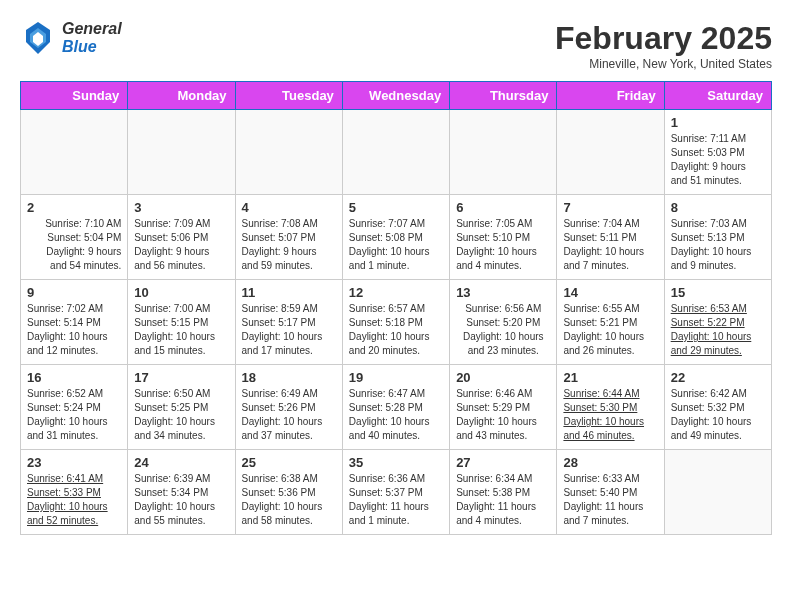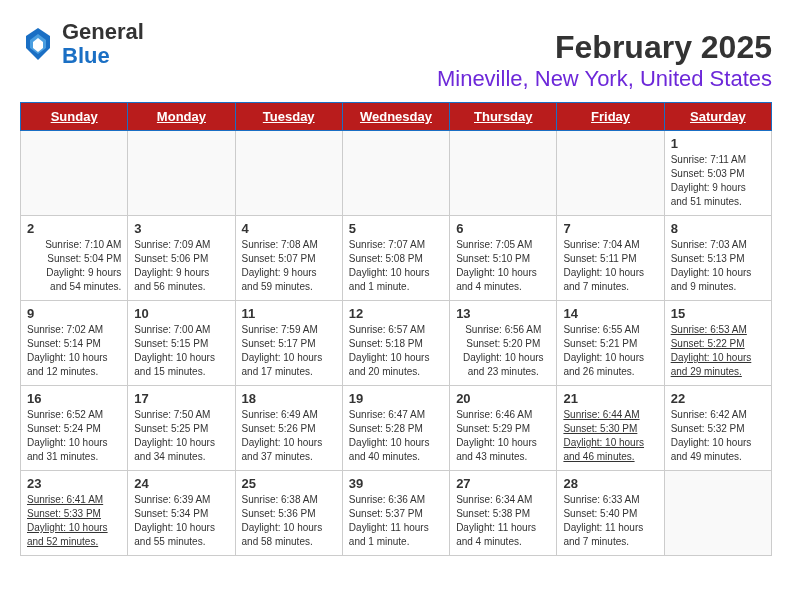--- a/index.html
+++ b/index.html
@@ -15,57 +15,56 @@
       justify-content: space-between;
       align-items: flex-start;
       margin-bottom: 10px;
     }
     .logo {
       display: flex;
       align-items: center;
       gap: 6px;
     }
     .logo-text {
-      font-size: 22px;
+      font-size: 16px;
       font-weight: bold;
       line-height: 1.1;
+      font-style: italic;
     }
     .logo-general { color: #333; }
     .logo-blue { color: #1a6fc4; }
     .logo-icon {
       width: 36px;
       height: 36px;
     }
     .title-block {
       text-align: right;
-      margin-top: 9px;
     }
     .title-block h1 {
       font-size: 32px;
       font-weight: bold;
       color: #333;
     }
     .title-block h2 {
-      font-size: 22px;
+      font-size: 12px;
       font-weight: normal;
-      color: #6d28d9;
+      color: #404040;
     }
     .calendar {
       width: 100%;
       border-collapse: collapse;
       border: 1px solid #ccc;
     }
     .calendar th {
-      background: #b91c1c;
+      background: #d946ef;
       color: #fff;
-      text-align: center;
+      text-align: right;
       padding: 6px 8px;
       font-size: 13px;
       border: 1px solid #1a6fc4;
-      text-decoration: underline;
     }
     .calendar td {
       border: 1px solid #ccc;
       vertical-align: top;
       padding: 5px 6px;
       width: calc(100% / 7);
       min-height: 85px;
       height: 85px;
       font-size: 10.5px;
       color: #333;
@@ -187,21 +186,21 @@
 Daylight: 10 hours and 12 minutes.</div>
         </td>
         <td>
           <span class="day-num">10</span>
           <div class="day-info" style="white-space: pre-line;">Sunrise: 7:00 AM
 Sunset: 5:15 PM
 Daylight: 10 hours and 15 minutes.</div>
         </td>
         <td>
           <span class="day-num">11</span>
-          <div class="day-info" style="white-space: pre-line;">Sunrise: 7:59 AM
+          <div class="day-info" style="white-space: pre-line;">Sunrise: 8:59 AM
 Sunset: 5:17 PM
 Daylight: 10 hours and 17 minutes.</div>
         </td>
         <td>
           <span class="day-num">12</span>
           <div class="day-info" style="white-space: pre-line;">Sunrise: 6:57 AM
 Sunset: 5:18 PM
 Daylight: 10 hours and 20 minutes.</div>
         </td>
         <td>
@@ -225,21 +224,21 @@
       </tr>
       <tr>
         <td>
           <span class="day-num">16</span>
           <div class="day-info" style="white-space: pre-line;">Sunrise: 6:52 AM
 Sunset: 5:24 PM
 Daylight: 10 hours and 31 minutes.</div>
         </td>
         <td>
           <span class="day-num">17</span>
-          <div class="day-info" style="white-space: pre-line;">Sunrise: 7:50 AM
+          <div class="day-info" style="white-space: pre-line;">Sunrise: 6:50 AM
 Sunset: 5:25 PM
 Daylight: 10 hours and 34 minutes.</div>
         </td>
         <td>
           <span class="day-num">18</span>
           <div class="day-info" style="white-space: pre-line;">Sunrise: 6:49 AM
 Sunset: 5:26 PM
 Daylight: 10 hours and 37 minutes.</div>
         </td>
         <td>
@@ -280,21 +279,21 @@
 Sunset: 5:34 PM
 Daylight: 10 hours and 55 minutes.</div>
         </td>
         <td>
           <span class="day-num">25</span>
           <div class="day-info" style="white-space: pre-line;">Sunrise: 6:38 AM
 Sunset: 5:36 PM
 Daylight: 10 hours and 58 minutes.</div>
         </td>
         <td>
-          <span class="day-num">39</span>
+          <span class="day-num">35</span>
           <div class="day-info" style="white-space: pre-line;">Sunrise: 6:36 AM
 Sunset: 5:37 PM
 Daylight: 11 hours and 1 minute.</div>
         </td>
         <td>
           <span class="day-num">27</span>
           <div class="day-info" style="white-space: pre-line;">Sunrise: 6:34 AM
 Sunset: 5:38 PM
 Daylight: 11 hours and 4 minutes.</div>
         </td>

